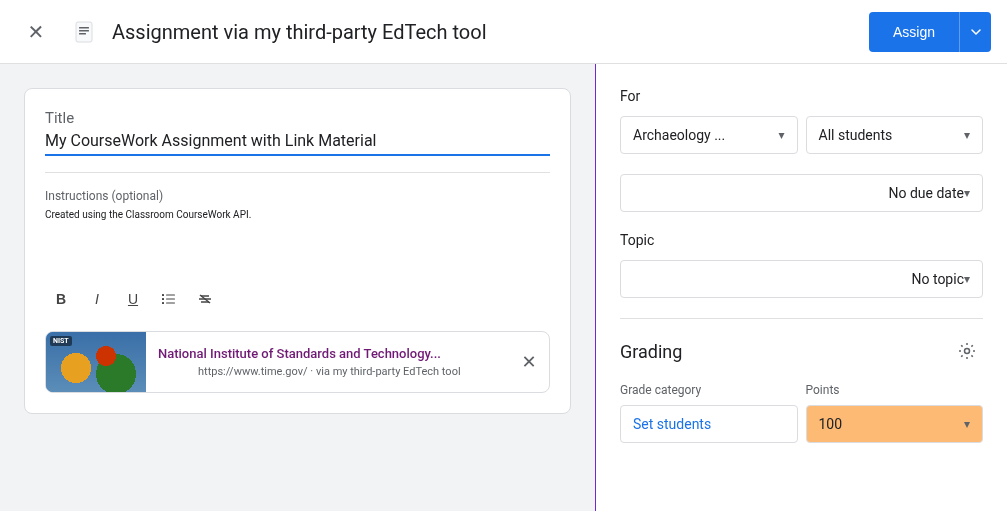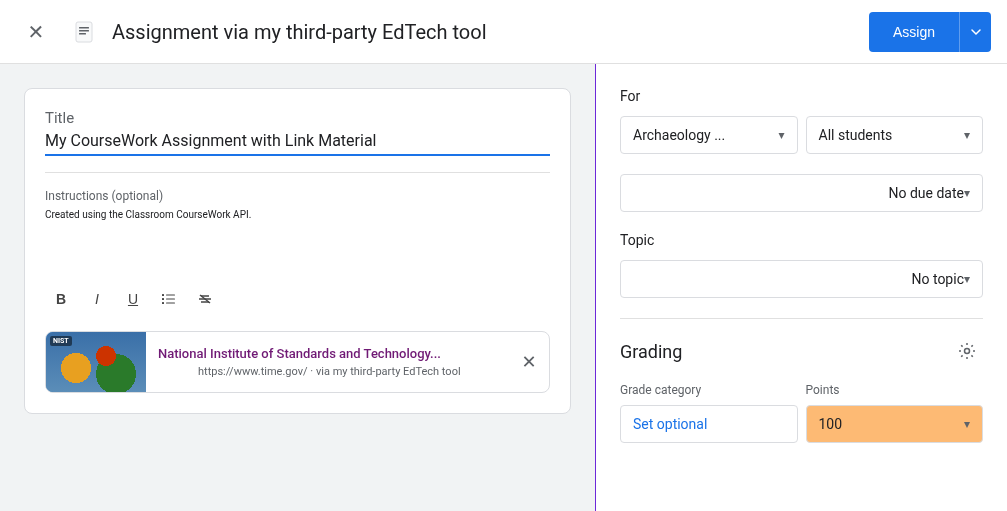--- a/index.html
+++ b/index.html
@@ -473,21 +473,21 @@
         <svg width="20" height="20" viewBox="0 0 20 20" fill="none" stroke="currentColor" stroke-width="1.5">
           <circle cx="10" cy="10" r="2.5"></circle>
           <path d="M10 2v2M10 16v2M2 10h2M16 10h2M4.2 4.2l1.4 1.4M14.4 14.4l1.4 1.4M4.2 15.8l1.4-1.4M14.4 5.6l1.4-1.4"></path>
         </svg>
       </button>
     </div>
 
     <div class="grading-row">
       <div class="grade-category-col">
         <div class="col-label">Grade category</div>
-        <button class="set-category-btn">Set optional</button>
+        <button class="set-category-btn">Set students</button>
       </div>
       <div class="points-col">
         <div class="col-label">Points</div>
         <button class="points-select">
           <span>100</span>
           <span class="chevron">▾</span>
         </button>
       </div>
     </div>
 

